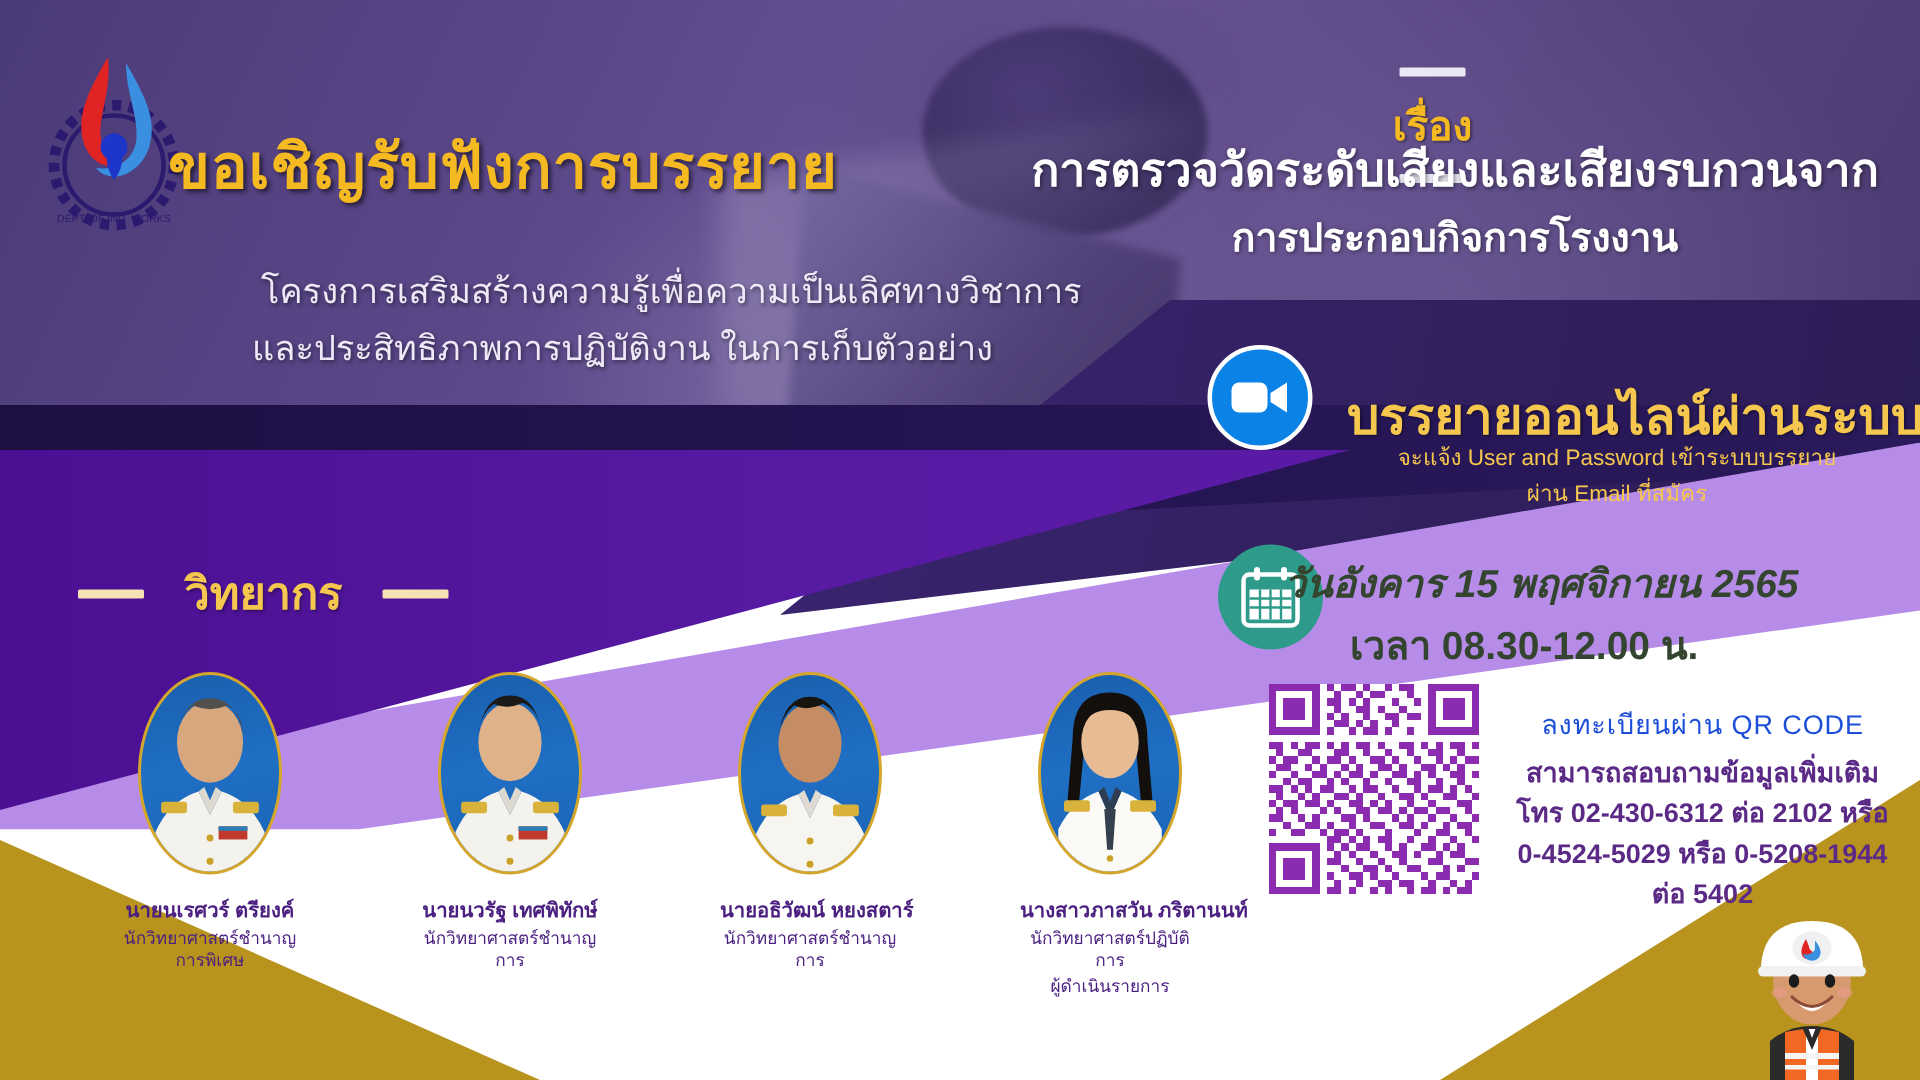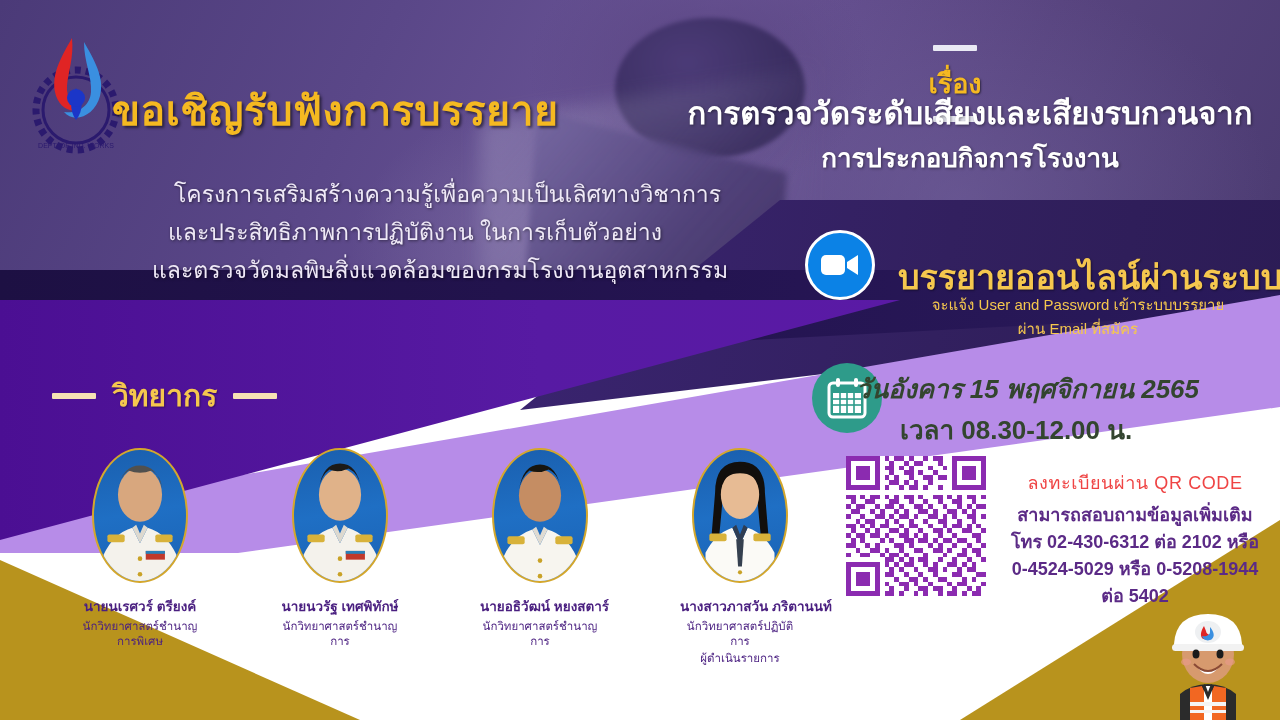--- a/index.html
+++ b/index.html
@@ -142,26 +142,26 @@
     font-size:26px; font-weight:bold; color:#33452f; white-space:nowrap;
   }
 
   
   .qrbox{ position:absolute; left:846px; top:456px; width:140px; height:140px; }
   .qrbox svg{ width:100%; height:100%; display:block; }
   .contact{
     position:absolute; left:990px; top:468px; width:290px;
     text-align:center; color:#6b2fa0;
   }
-  .contact .c0{ font-size:18px; letter-spacing:.6px; margin-bottom:5px; color:#ef4444; }
+  .contact .c0{ font-size:18px; letter-spacing:.6px; margin-bottom:5px; color:#1d4ed8; }
   .contact .cl{ font-size:18px; line-height:27px; color:#5b2a86; font-weight:bold; }
 
   
   .spk-head{
-    position:absolute; left:52px; top:372px; display:flex; align-items:center; gap:16px;
+    position:absolute; left:52px; top:372px; display:flex; align-items:center; gap:27px;
   }
   .spk-head .dash{ width:44px; height:6px; background:#f7e2b4; border-radius:1px; }
   .spk-head .t{
     font-size:30px; font-weight:bold; color:#f5c74e;
     text-shadow:1px 1px 2px rgba(0,0,0,.35);
   }
 
   .speakers{
     position:absolute; left:80px; top:448px; width:720px;
     display:flex; justify-content:space-between;
@@ -218,21 +218,20 @@
   <div class="topic-tag">
     <span class="dash"></span>
     <span class="tt">เรื่อง</span>
     <span class="dash"></span>
   </div>
   <div class="topic-l1">การตรวจวัดระดับเสียงและเสียงรบกวนจาก</div>
   <div class="topic-l2">การประกอบกิจการโรงงาน</div>
 
   <div class="sub sub1">โครงการเสริมสร้างความรู้เพื่อความเป็นเลิศทางวิชาการ</div>
   <div class="sub sub2">และประสิทธิภาพการปฏิบัติงาน  ในการเก็บตัวอย่าง</div>
-  <div class="sub sub3">และตรวจวัดมลพิษสิ่งแวดล้อมของกรมโรงงานอุตสาหกรรม</div>
 
   <div class="zoom-icon">
     <svg viewBox="0 0 40 26">
       <rect x="1" y="3" width="24" height="20" rx="5" fill="#ffffff"></rect>
       <path d="M27 10 L38 3 L38 23 L27 16 Z" fill="#ffffff"></path>
     </svg>
   </div>
   <div class="zoom-title">บรรยายออนไลน์ผ่านระบบ ZOOM</div>
   <div class="zoom-note1">จะแจ้ง User and Password เข้าระบบบรรยาย</div>
   <div class="zoom-note2">ผ่าน Email ที่สมัคร</div>

